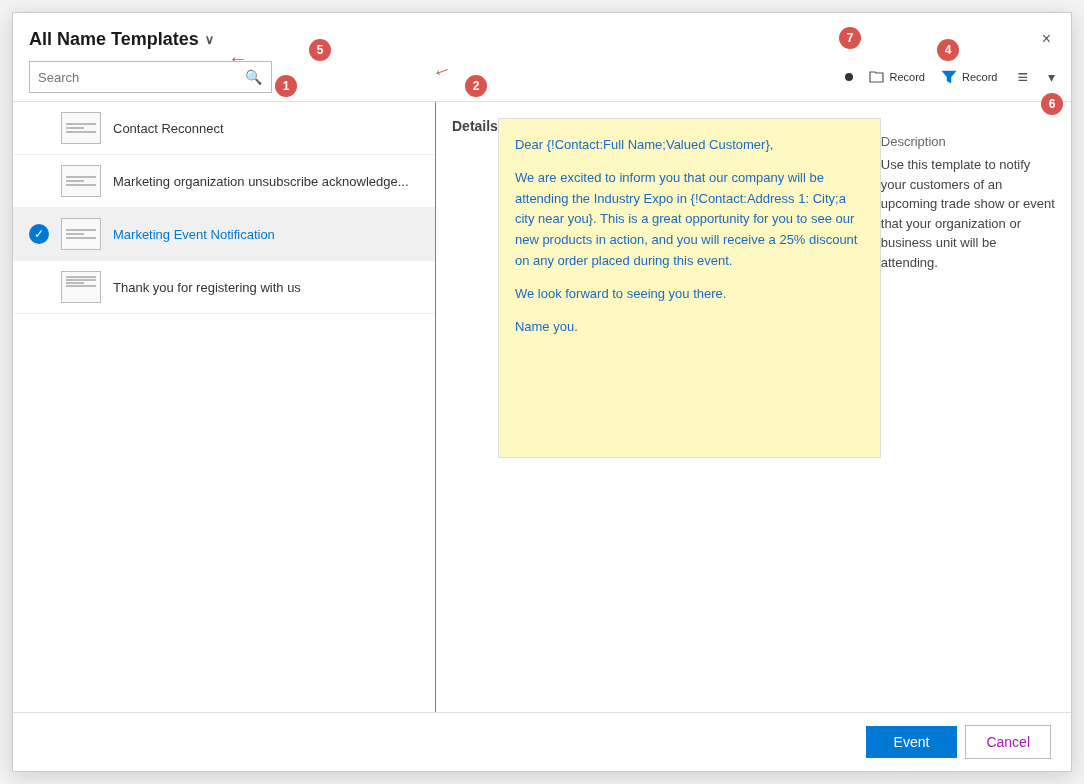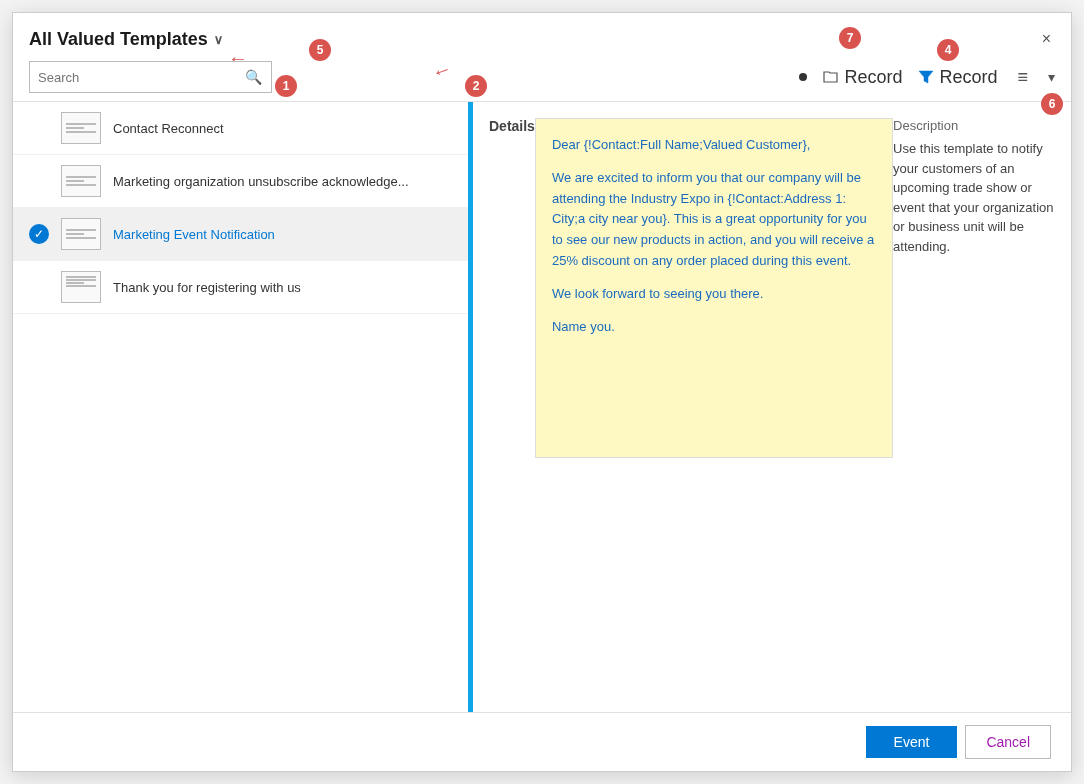--- a/index.html
+++ b/index.html
@@ -85,21 +85,21 @@
       align-items: center;
       gap: 16px;
     }
     .toolbar-btn {
       display: flex;
       align-items: center;
       gap: 5px;
       background: none;
       border: none;
       cursor: pointer;
-      font-size: 18px;
+      font-size: 11px;
       color: #333;
       justify-content: center;
     }
     .toolbar-btn svg {
       width: 16px;
       height: 16px;
     }
     .dots-menu {
       background: none;
       border: none;
@@ -122,22 +122,22 @@
       border-radius: 50%;
       display: inline-block;
     }
     .main-content {
       display: flex;
       flex: 1;
       border-top: 1px solid #e0e0e0;
       overflow: hidden;
     }
     .left-panel {
-      width: 460px;
-      border-right: 5px solid #0ea5e9;
+      width: 423px;
+      border-right: 1px solid #0ea5e9;
       overflow-y: auto;
       flex-shrink: 0;
     }
     .list-item {
       display: flex;
       align-items: center;
       padding: 10px 16px;
       cursor: pointer;
       gap: 12px;
       border-bottom: 1px solid #f0f0f0;
@@ -214,20 +214,21 @@
       max-height: 340px;
       position: relative;
     }
     .email-preview p {
       margin-bottom: 12px;
     }
     .email-preview .blue-text {
       color: #1a6bbf;
     }
     .description-section {
+      margin-top: 16px;
     }
     .desc-label {
       font-size: 13px;
       color: #666;
       margin-bottom: 6px;
     }
     .desc-text {
       font-size: 13px;
       color: #444;
       line-height: 1.5;
@@ -286,21 +287,21 @@
   <div class="annotation ann-1">1</div>
   <div class="annotation ann-2">2</div>
   <div class="annotation ann-3">3</div>
   <div class="annotation ann-4">4</div>
   <div class="annotation ann-5">5</div>
   <div class="annotation ann-6">6</div>
   <div class="annotation ann-7">7</div>
 
   <div class="dialog-header">
     <div class="dialog-title">
-      <span>All Valued Templates</span>
+      <span>All Name Templates</span>
       <span class="title-chevron">∨</span>
     </div>
 
     <div style="position:absolute;top:32px;left:215px;color:#d9534f;font-size:20px;font-weight:bold;">←</div>
     <button class="close-btn">×</button>
   </div>
 
   <div class="toolbar">
     <div class="search-box">
       <input class="search-input" type="text" placeholder="Search" style="">

